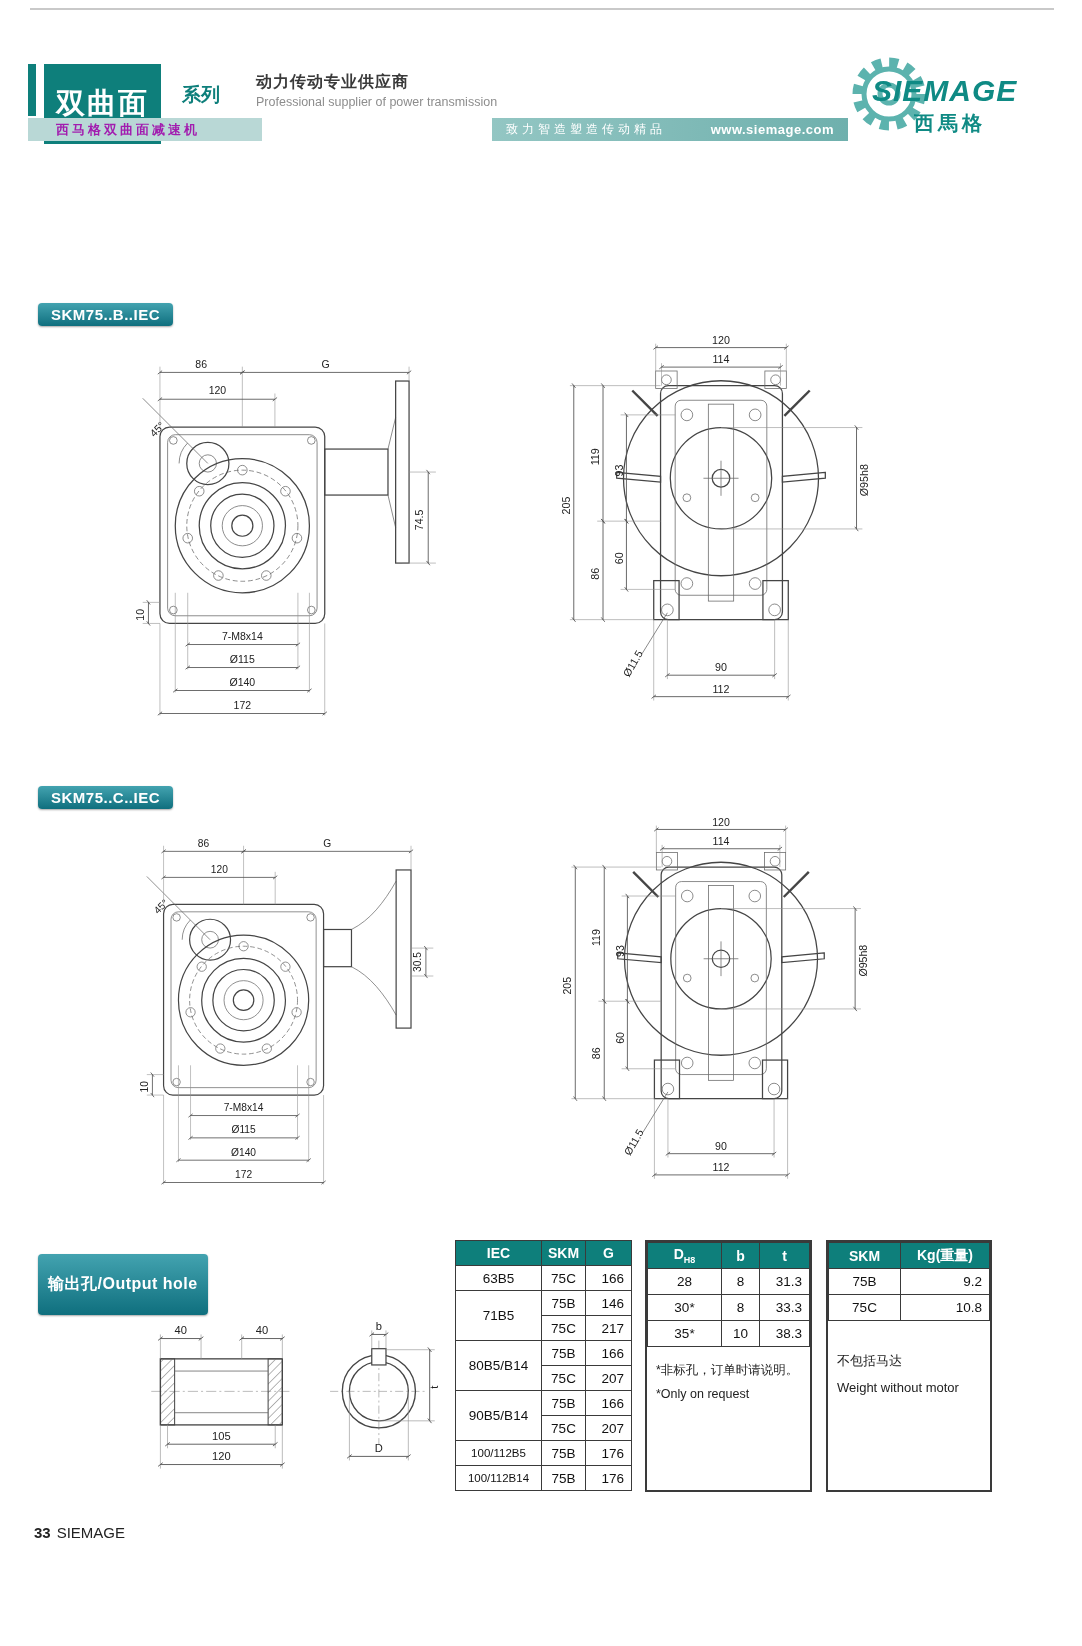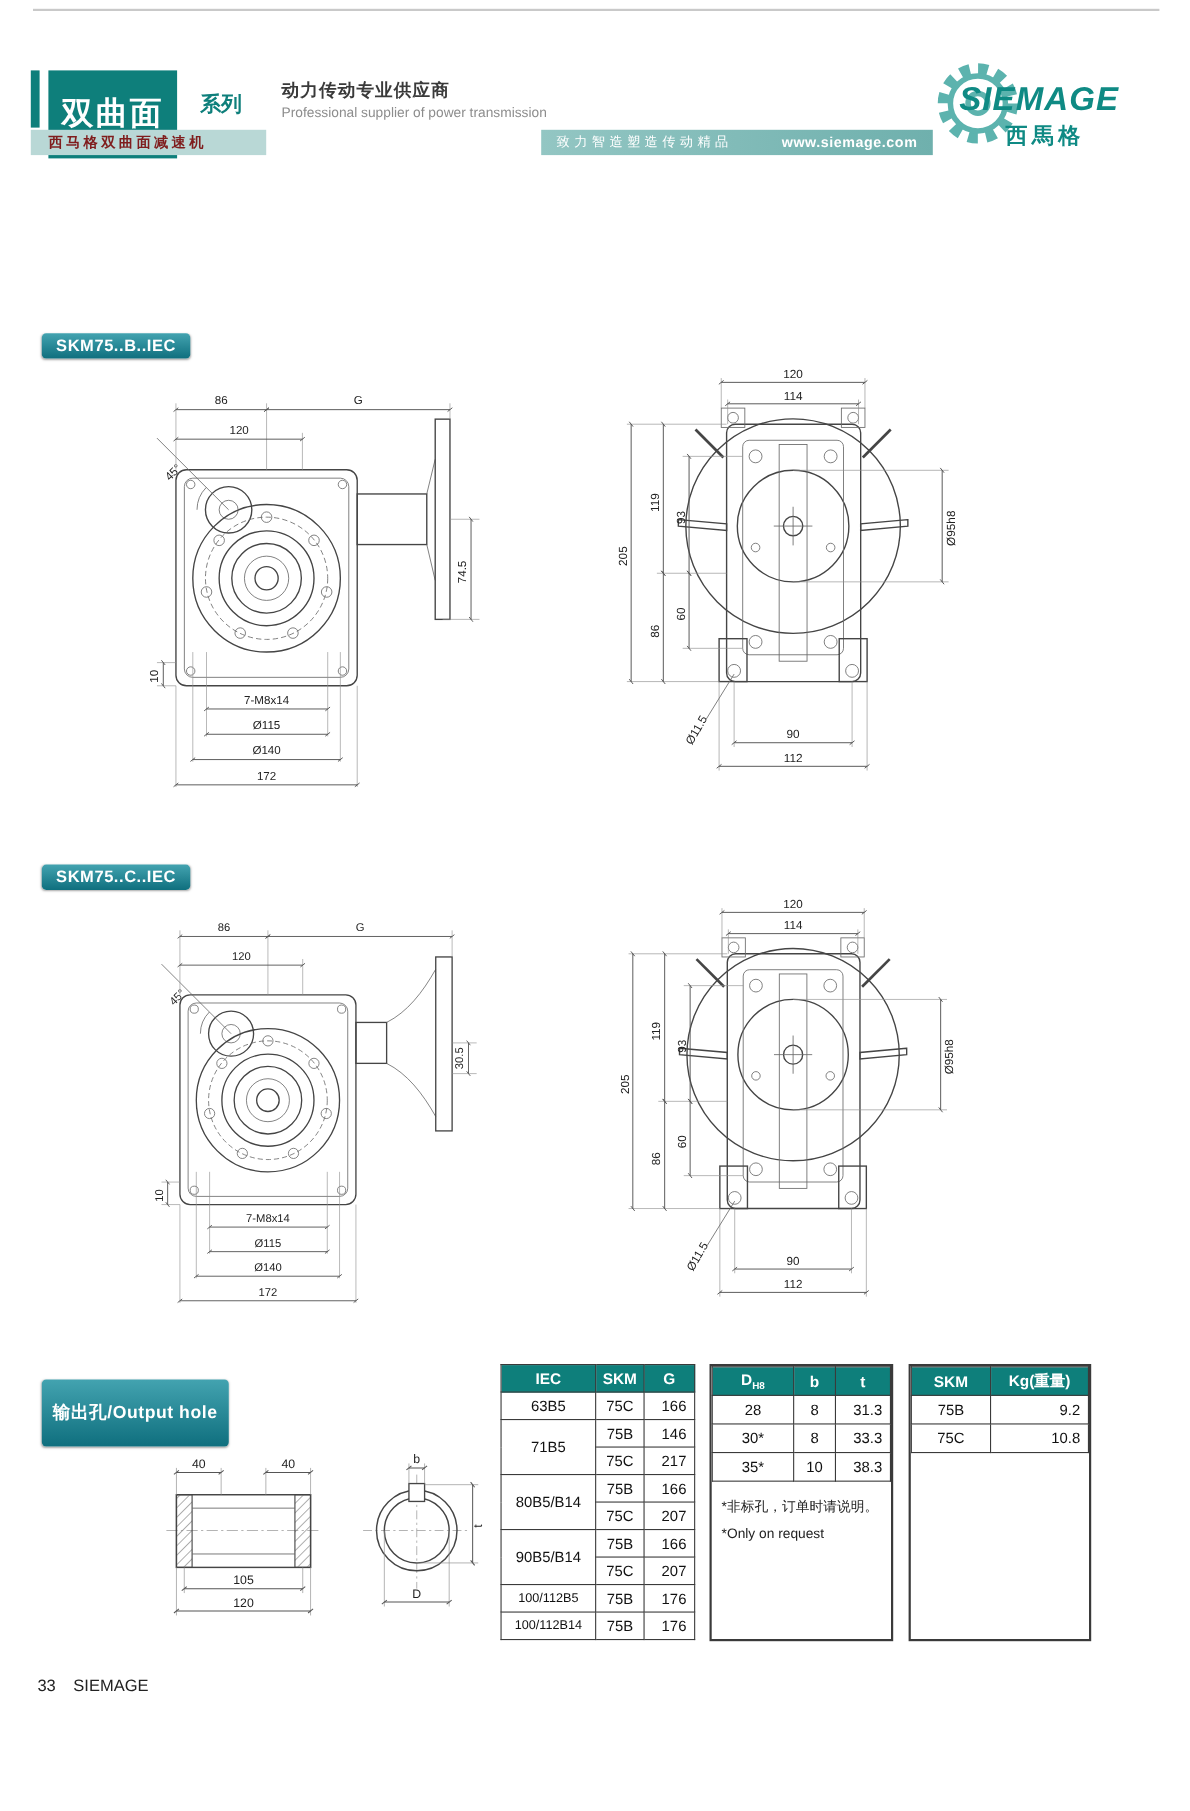--- a/index.html
+++ b/index.html
@@ -11,21 +11,21 @@
   .oln{fill:none;stroke:#454545;stroke-width:1.3}
   .oln2{fill:none;stroke:#6a6a6a;stroke-width:0.8}
   .dim{stroke:#555;stroke-width:0.9;fill:none}
   .ext{stroke:#8f8f8f;stroke-width:0.6;fill:none}
   .dt{font-family:"Liberation Sans","DejaVu Sans",sans-serif;font-size:11px;fill:#222;text-anchor:middle}
   
   .top-rule{left:30px;top:8px;width:1024px;height:2px;background:#c9c9c9}
   .left-bar{left:28px;top:64px;width:8px;height:52px;background:#0e7f7b}
   .series-box{left:44px;top:64px;background:#0e7f7b;color:#fff;font-weight:bold;font-size:29px;padding:20px 12px;letter-spacing:2px}
   .series-suffix{left:182px;top:82px;color:#0e7f7b;font-weight:bold;font-size:19px}
-  .sub-band{left:28px;top:118px;width:214px;height:23px;background:#b9d8d6;color:#7f1d1d;font-size:13px;font-weight:bold;letter-spacing:3px;line-height:23px;padding-left:16px}
+  .sub-band{left:28px;top:118px;width:234px;height:23px;background:#b9d8d6;color:#a21caf;font-size:13px;font-weight:bold;letter-spacing:3px;line-height:23px;padding-left:28px}
   .supplier-cn{left:256px;top:72px;font-size:16px;font-weight:bold;color:#3a3a3a;letter-spacing:1px}
   .supplier-en{left:256px;top:95px;font-size:12.5px;color:#8d8d8d}
   .slogan-band{left:492px;top:118px;width:356px;height:23px;background:linear-gradient(90deg,#93c6c3,#6fb0ad);display:flex;align-items:center;justify-content:space-between;padding:4px 14px;color:#fff}
   .slogan-band .slogan{font-size:12px;letter-spacing:4px}
   .slogan-band .site{font-size:13px;font-weight:bold;letter-spacing:.5px}
   .brand{left:872px;top:74px;font-size:30px;font-weight:bold;font-style:italic;color:#0f8a84;z-index:2;letter-spacing:1px}
   .brand-cn{left:914px;top:110px;font-size:20px;font-weight:bold;color:#0f8a84;z-index:2;letter-spacing:4px}
   .page-title{left:35px;top:214px;font-weight:bold;color:#0d807c;font-size:26px;letter-spacing:.5px}
   .badge{position:absolute;background:linear-gradient(180deg,#43a3b0,#0f6f7e);color:#fff;font-weight:bold;font-size:15px;padding:3px 13px;border-radius:4px;letter-spacing:.5px;box-shadow:0 1px 2px rgba(0,0,0,.35)}
   .badge.small{font-size:16px;padding:20px 10px}
@@ -35,21 +35,21 @@
   .dtable th{background:#0e7f7b;color:#fff;font-weight:bold;font-size:14px;border:1px solid #3a3a3a;height:25px;padding:0 4px;text-align:center}
   .dtable td{border:1px solid #3a3a3a;font-size:13.5px;color:#111;text-align:center;height:25px;padding:0 4px}
   .dtable td.num{text-align:right;padding-right:7px}
   .dtable td.sm{font-size:11.5px}
   .tblbox{position:absolute;border:2px solid #3a3a3a;background:#fff}
   .tblbox .dtable{width:100%}
   .tblbox th,.tblbox td{height:26px}
   .note{font-size:12.5px;color:#222;padding:12px 9px;line-height:1.9}
   .note.wt{padding-top:26px;font-size:13px;line-height:2.1}
   .footer{position:absolute;left:34px;top:1524px;font-size:15px;color:#222}
-  .footer .pg{font-weight:normal;margin-right:16px}
+  .footer .pg{font-weight:bold;margin-right:6px}
 </style>
 </head>
 <body>
 
 <div id="page">
 
   <div class="abs top-rule"></div>
   <div class="abs left-bar"></div>
   <div class="abs series-box">双曲面</div>
   <div class="abs series-suffix">系列</div>
@@ -528,19 +528,23 @@
       <tr>
         <td>75B</td>
         <td class="num">9.2</td>
       </tr>
       <tr>
         <td>75C</td>
         <td class="num">10.8</td>
       </tr>
     </tbody>
       </table>
+    <div class="note wt">
+      <div>不包括马达</div>
+      <div>Weight without motor</div>
+    </div>
   </div>
 
   <div class="footer">
     <span class="pg">33</span><span>SIEMAGE</span>
   </div>
 
 </div>
 
 </body></html>

